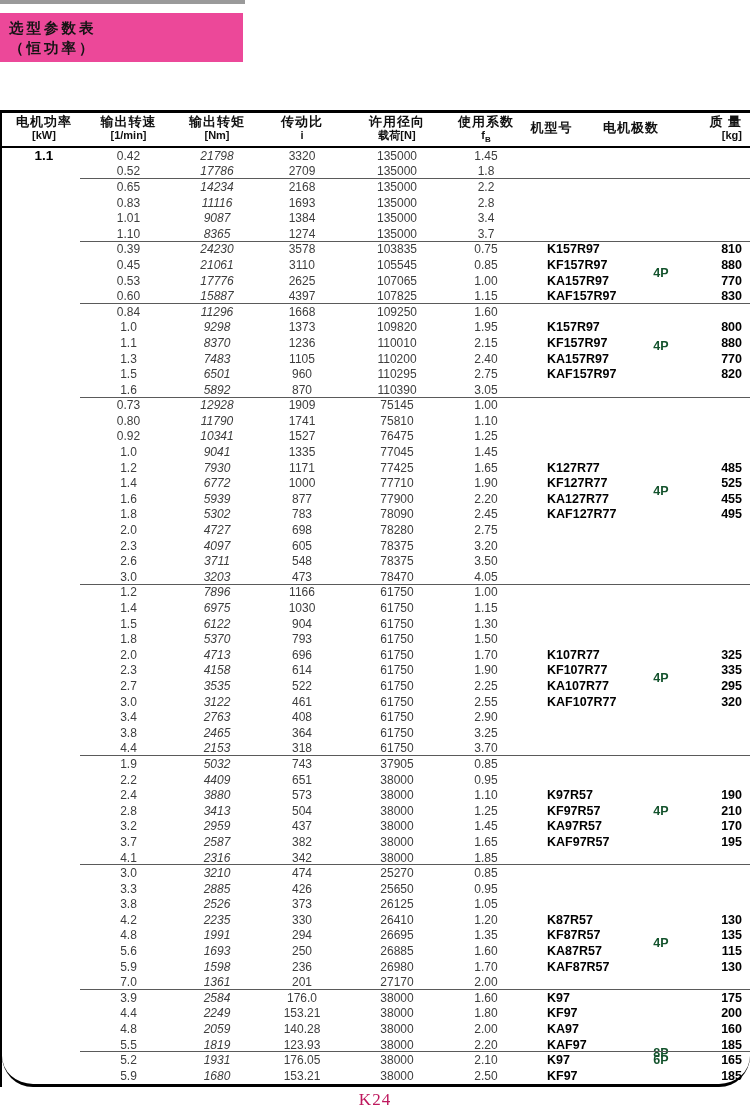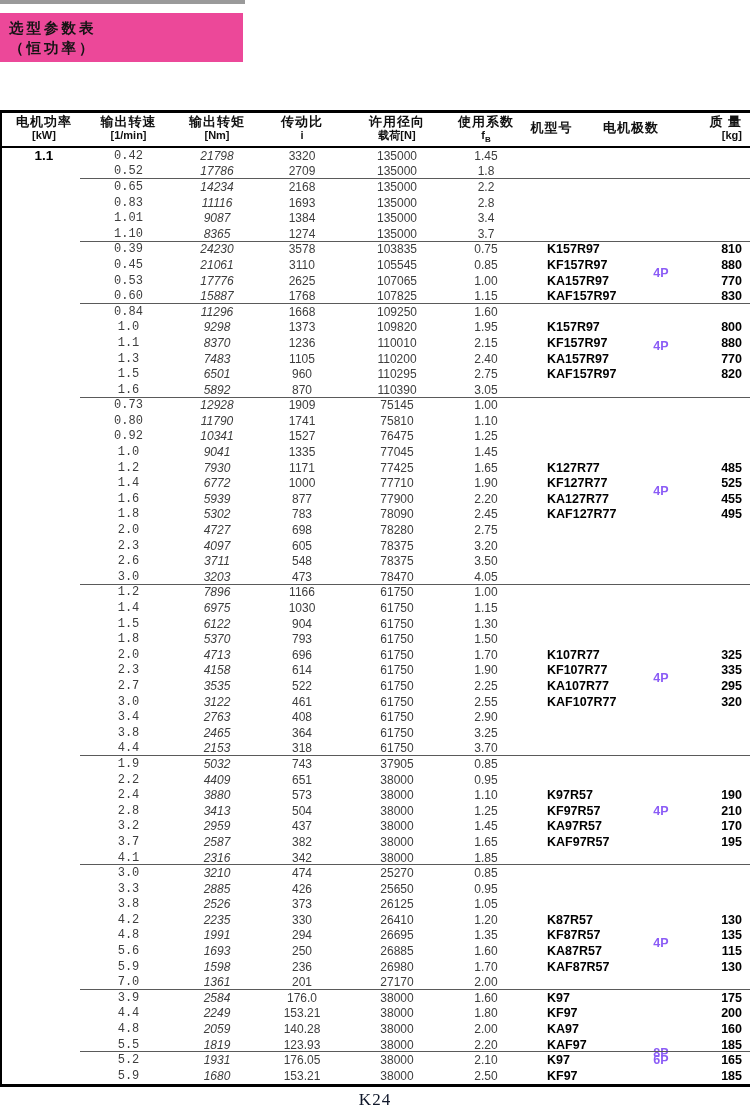--- a/index.html
+++ b/index.html
@@ -18,37 +18,37 @@
   .hl1{font-size:13px;line-height:14px;letter-spacing:1px;}
   .hl2{font-size:11px;line-height:12px;letter-spacing:0;}
   .hmid{display:flex;align-items:center;justify-content:center;height:26px;}
   .fsub{font-size:8px;}
   .h-power{width:84px;} .h-speed{width:85px;} .h-torque{width:92px;} .h-ratio{width:78px;}
   .h-radial{width:112px;} .h-fs{width:66px;}
   .h-model{width:110px;box-sizing:border-box;padding-right:45px;}
   .h-poles{width:64px;margin-left:-30px;margin-right:30px;}
   .h-mass{width:57px;box-sizing:border-box;padding-right:8px;text-align:right;}
 
-  .tbody{position:relative;border-bottom:3px solid #000;}
+  .tbody{position:relative;border-bottom:3px solid #000;border-radius:31px;}
   .section{position:relative;}
   .section + .section::before{content:"";position:absolute;left:78px;right:0;top:-1px;height:1px;background:#5a5a5a;}
   .row{display:flex;height:15.6px;align-items:center;font-size:12px;color:#3d3d3d;}
   .c{flex:0 0 auto;text-align:center;box-sizing:border-box;}
-  .c.power{width:84px;} .c.speed{width:85px;font-family:Liberation Mono, monospace;} .c.torque{width:92px;font-style:italic;} .c.ratio{width:78px;}
+  .c.power{width:84px;} .c.speed{width:85px;} .c.torque{width:92px;font-style:italic;} .c.ratio{width:78px;}
   .c.radial{width:112px;} .c.fs{width:66px;}
   .c.model{width:110px;text-align:left;padding-left:28px;font-weight:bold;color:#000;font-size:12.5px;}
   .c.poles{width:64px;} 
   .c.mass{width:57px;text-align:right;padding-right:8px;font-weight:bold;color:#000;font-size:12.5px;}
   .poles-label{position:absolute;left:627px;width:64px;text-align:center;font-weight:bold;
-    font-size:12.5px;color:#8b5cf6;transform:translateY(-50%);}
+    font-size:12.5px;color:#14532d;transform:translateY(-50%);}
   .power-value{position:absolute;left:0;top:0;width:84px;height:15.6px;line-height:15.6px;
     text-align:center;font-weight:bold;font-size:13.5px;color:#000;}
 
   .footer{position:absolute;left:0;top:1090px;width:100%;text-align:center;
-    font-family:"Liberation Serif",serif;font-size:17px;letter-spacing:1px;color:#0f172a;}
+    font-family:"Liberation Serif",serif;font-size:17px;letter-spacing:1px;color:#be185d;}
 </style>
 </head>
 <body>
 
 <div class="page">
 
   <div class="topbar"></div>
 
   <div class="titlebox">
     <div>选型参数表</div>
@@ -201,21 +201,21 @@
             <div class="c radial">107065</div>
             <div class="c fs">1.00</div>
             <div class="c model">KA157R97</div>
             <div class="c poles"></div>
             <div class="c mass">770</div>
           </div>
           <div class="row">
             <div class="c power"></div>
             <div class="c speed">0.60</div>
             <div class="c torque">15887</div>
-            <div class="c ratio">1768</div>
+            <div class="c ratio">4397</div>
             <div class="c radial">107825</div>
             <div class="c fs">1.15</div>
             <div class="c model">KAF157R97</div>
             <div class="c poles"></div>
             <div class="c mass">830</div>
           </div>
           <div class="poles-label" style="top: 31.2px;">4P</div>
         </div>
         <div class="section">
           <div class="row">

